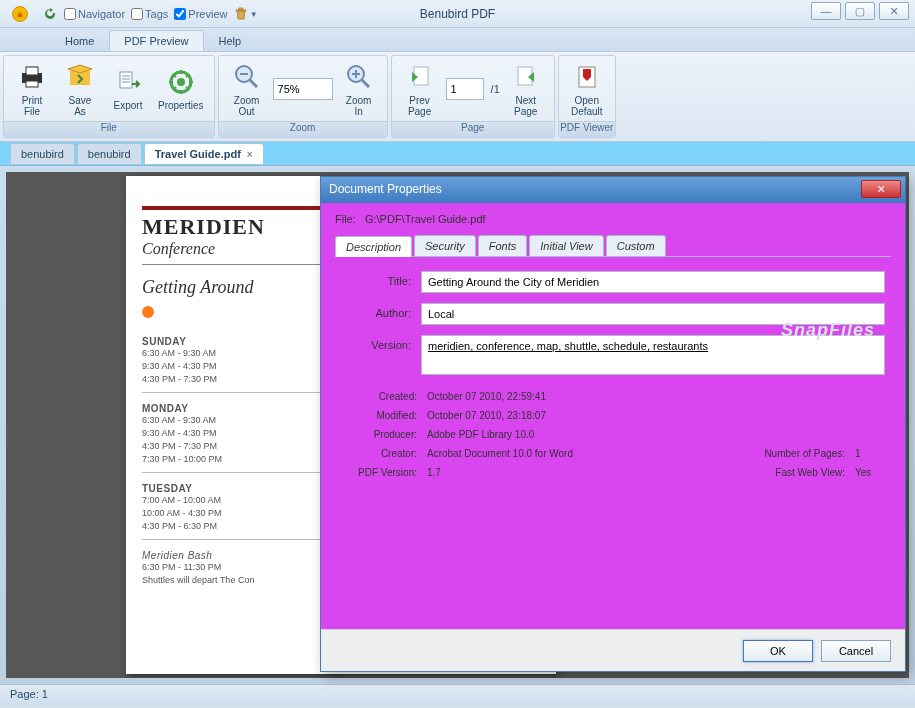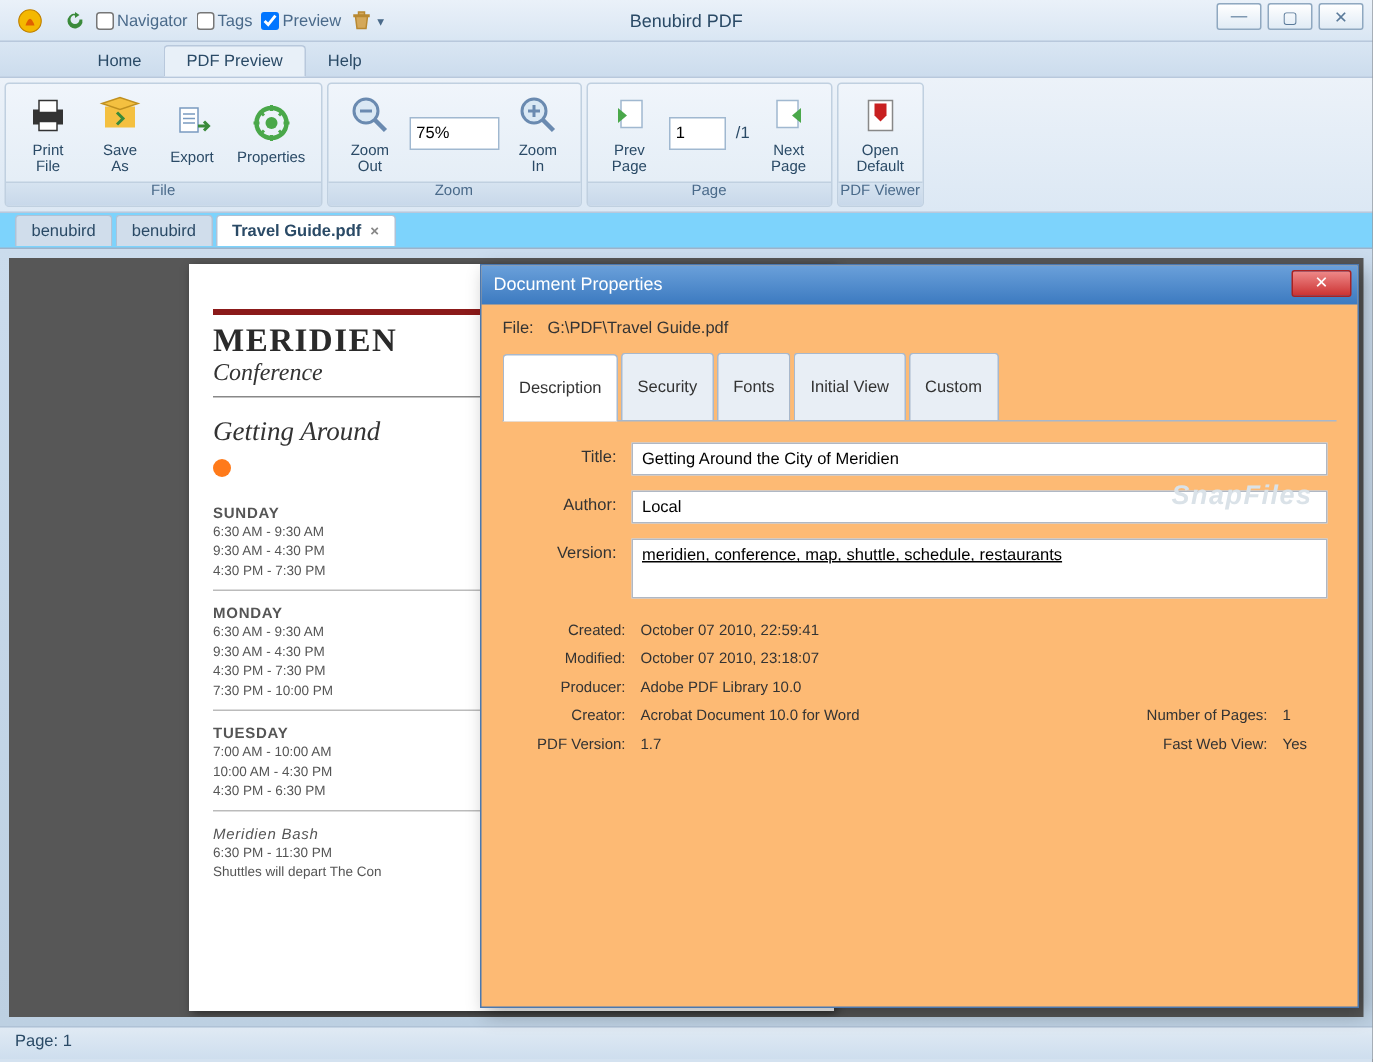--- a/index.html
+++ b/index.html
@@ -50,27 +50,27 @@
 .page h1 { font-family:Georgia,serif; font-size:18px; font-style:italic; font-weight:normal; margin:12px 0 8px 0;}
 .page .day { font-size:10px; font-weight:bold; color:#555; margin-top:10px; letter-spacing:0.5px;}
 .page .time { font-size:9px; color:#555; line-height:13px;}
 .page hr { border:none; border-top:1px solid #bbb; margin:6px 0;}
 .page .orange-dot{ width:12px;height:12px;border-radius:50%;background:#ff7a1a;display:inline-block;margin-bottom:6px;}
 
 
 .statusbar { height:22px; background:linear-gradient(#e0eaf4,#cedeee); border-top:1px solid #b0c2d6; padding:3px 10px; font-size:11px; color:#2a4a66; }
 
 
-.dialog { position:absolute; left:320px; top:176px; width:586px; height:496px; background:#fdba74; border:1px solid #4a78b0; box-shadow:4px 4px 12px rgba(0,0,0,0.3); display:flex; flex-direction:column; }
+.dialog { position:absolute; left:320px; top:176px; width:586px; height:496px; background:#d946ef; border:1px solid #4a78b0; box-shadow:4px 4px 12px rgba(0,0,0,0.3); display:flex; flex-direction:column; }
 .dialog-title { height:26px; background:linear-gradient(#6aa0da,#3c7ac0); color:#fff; font-size:12px; padding:5px 8px; position:relative; }
 .dialog-close { position:absolute; right:4px; top:3px; width:40px; height:18px; background:linear-gradient(#e88,#c33); border:1px solid #a22; border-radius:2px; color:#fff; text-align:center; font-size:11px; line-height:16px; cursor:pointer; }
 .dialog-body { flex:1; padding:10px 14px 6px 14px; font-size:11px; color:#333; }
 .file-line { margin-bottom:10px; font-size:11px;}
 .dlg-tabs { display:flex; border-bottom:1px solid #a8b8cc; }
-.dlg-tab { padding:16px 10px; border:1px solid #a8b8cc; border-bottom:none; background:#e8eef5; margin-right:2px; font-size:11px; border-radius:3px 3px 0 0; cursor:pointer;}
+.dlg-tab { padding:4px 10px; border:1px solid #a8b8cc; border-bottom:none; background:#e8eef5; margin-right:2px; font-size:11px; border-radius:3px 3px 0 0; cursor:pointer;font-style:italic;}
 .dlg-tab.active { background:#fff; position:relative; top:1px; }
 .dlg-panel { padding:14px 6px 6px 6px; }
 .field-row { display:flex; align-items:flex-start; margin-bottom:10px; }
 .field-row .lbl { width:80px; text-align:right; padding-right:10px; padding-top:4px; font-size:11px; color:#333;}
 .field-row input, .field-row textarea { flex:1; border:1px solid #b0b8c4; padding:4px 6px; font-size:11px; background:#fff; font-family:inherit;}
 .field-row textarea { height:40px; resize:none;text-decoration:underline;}
 .info-row { display:flex; margin-bottom:8px; font-size:10px;}
 .info-row .lbl { width:86px; text-align:right; padding-right:10px;}
 .info-row.double .lbl2 { width:120px; text-align:right; padding-right:10px; margin-left:auto;}
 .dialog-buttons { height:42px; border-top:1px solid #d0d0d0; display:flex; justify-content:flex-end; align-items:center; gap:8px; padding-right:14px; background:#eceef0;}
@@ -314,13 +314,17 @@
           <div style="width:30px">1</div>
         </div>
       <div class="info-row double">
           <div class="lbl">PDF Version:</div>
           <div>1.7</div>
           <div class="lbl2">Fast Web View:</div>
           <div style="width:30px">Yes</div>
         </div>
     </div>
   </div>
+  <div class="dialog-buttons">
+    <button class="dlg-btn primary">OK</button>
+    <button class="dlg-btn">Cancel</button>
+  </div>
 </div>
 
 </body></html>

